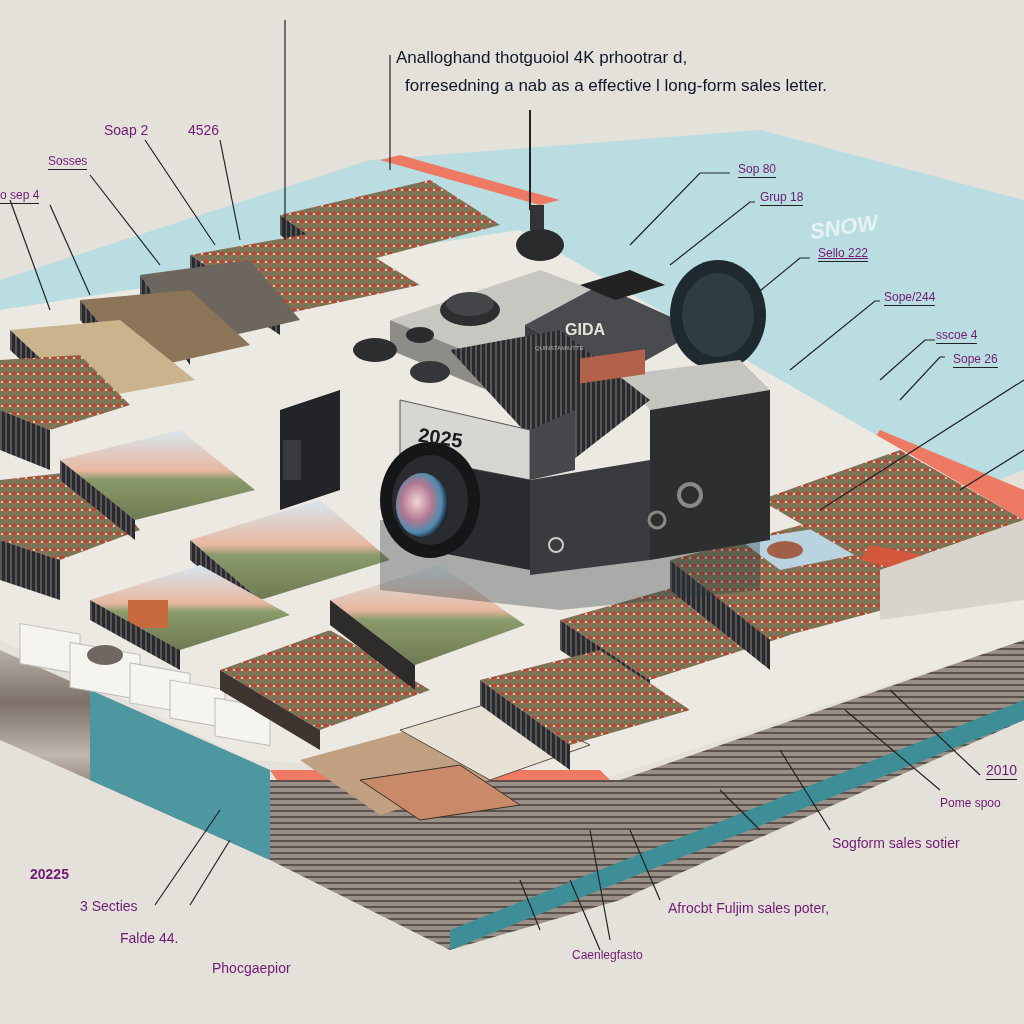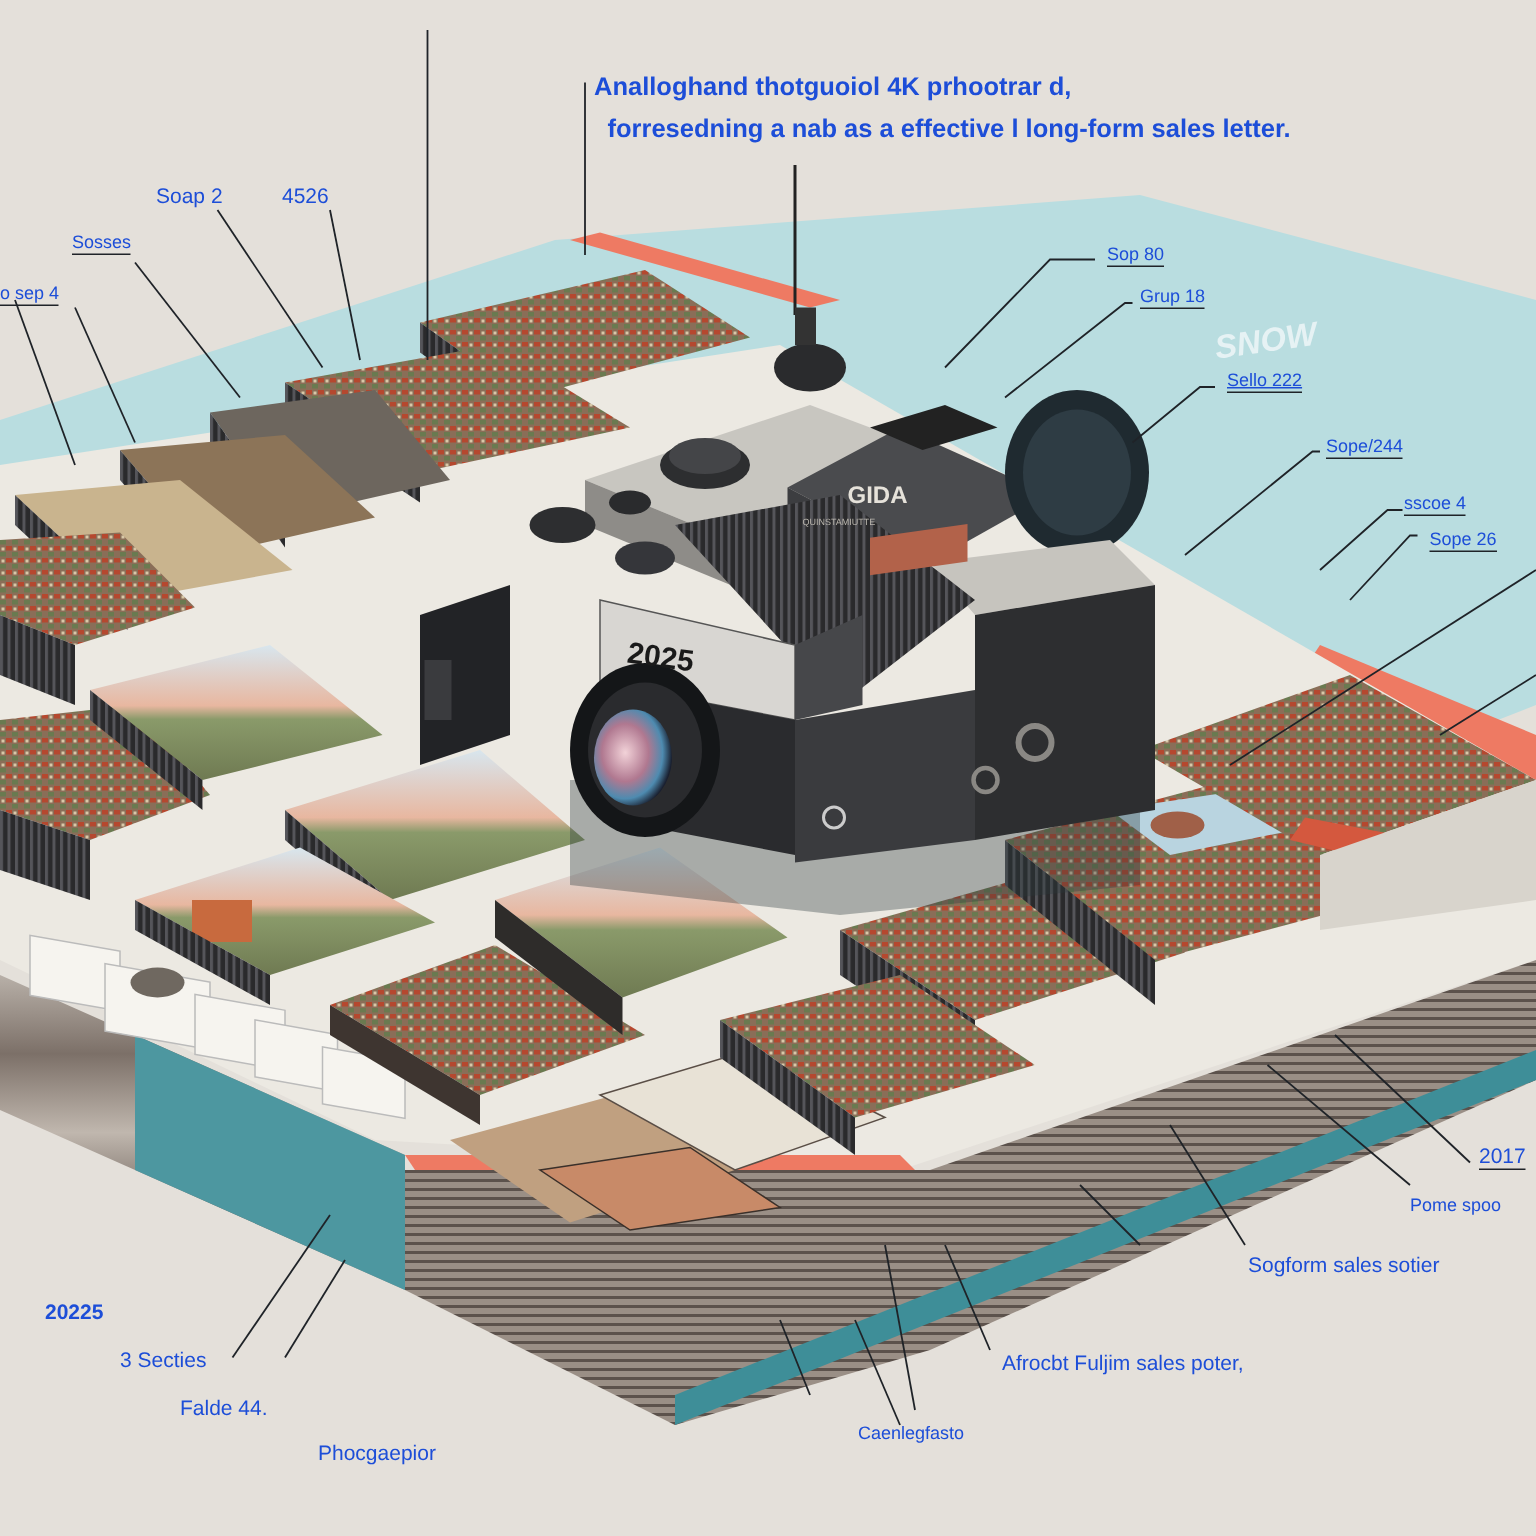--- a/index.html
+++ b/index.html
@@ -1,22 +1,22 @@
 <!DOCTYPE html>
 <html><head>
 <meta charset="utf-8">
 <style>
   html, body { margin:0; padding:0; }
   body { width:1024px; height:1024px; overflow:hidden; background:#e4e0da; font-family:"Liberation Sans", sans-serif; position:relative; }
   #scene { position:absolute; left:0; top:0; width:1024px; height:1024px; }
-  .label { position:absolute; color:#1d4ed8; font-family:"Liberation Sans", sans-serif; white-space:nowrap; }
+  .label { position:absolute; color:#701a75; font-family:"Liberation Sans", sans-serif; white-space:nowrap; }
   .label.ul { border-bottom:1.5px solid #1f2328; padding-bottom:1px; }
   .sm { font-size:12px; }
   .md { font-size:14px; }
-  .title { position:absolute; font-weight:bold; color:#1d4ed8; white-space:nowrap; }
+  .title { position:absolute; font-weight:normal; color:#0f172a; white-space:nowrap; }
 </style>
 </head>
 <body>
 
 <svg id="scene" viewBox="0 0 1024 1024" xmlns="http://www.w3.org/2000/svg">
   <defs>
     <linearGradient id="pageEdge" x1="0" y1="0" x2="0" y2="1">
       <stop offset="0" stop-color="#b8b0a8"></stop>
       <stop offset="0.25" stop-color="#7c7068"></stop>
       <stop offset="0.5" stop-color="#c0b7ae"></stop>
@@ -210,17 +210,17 @@
 <div class="label sm ul" style="left:818px;top:246px;text-decoration:underline;">Sello 222</div>
 <div class="label sm ul" style="left:884px;top:290px;">Sope/244</div>
 <div class="label sm ul" style="left:936px;top:328px;">sscoe 4</div>
 <div class="label sm ul" style="left:953px;top:352px;">Sope 26</div>
 
 <div class="label md" style="left:30px;top:866px;font-weight:bold;">20225</div>
 <div class="label md" style="left:80px;top:898px;">3 Secties</div>
 <div class="label md" style="left:120px;top:930px;">Falde 44.</div>
 <div class="label md" style="left:212px;top:960px;">Phocgaepior</div>
 
-<div class="label md ul" style="left:986px;top:762px;">2017</div>
+<div class="label md ul" style="left:986px;top:762px;">2010</div>
 <div class="label sm" style="left:940px;top:796px;">Pome spoo</div>
 <div class="label md" style="left:832px;top:835px;">Sogform sales sotier</div>
 <div class="label md" style="left:668px;top:900px;">Afrocbt Fuljim sales poter,</div>
 <div class="label sm" style="left:572px;top:948px;">Caenlegfasto</div>
 
 </body></html>

